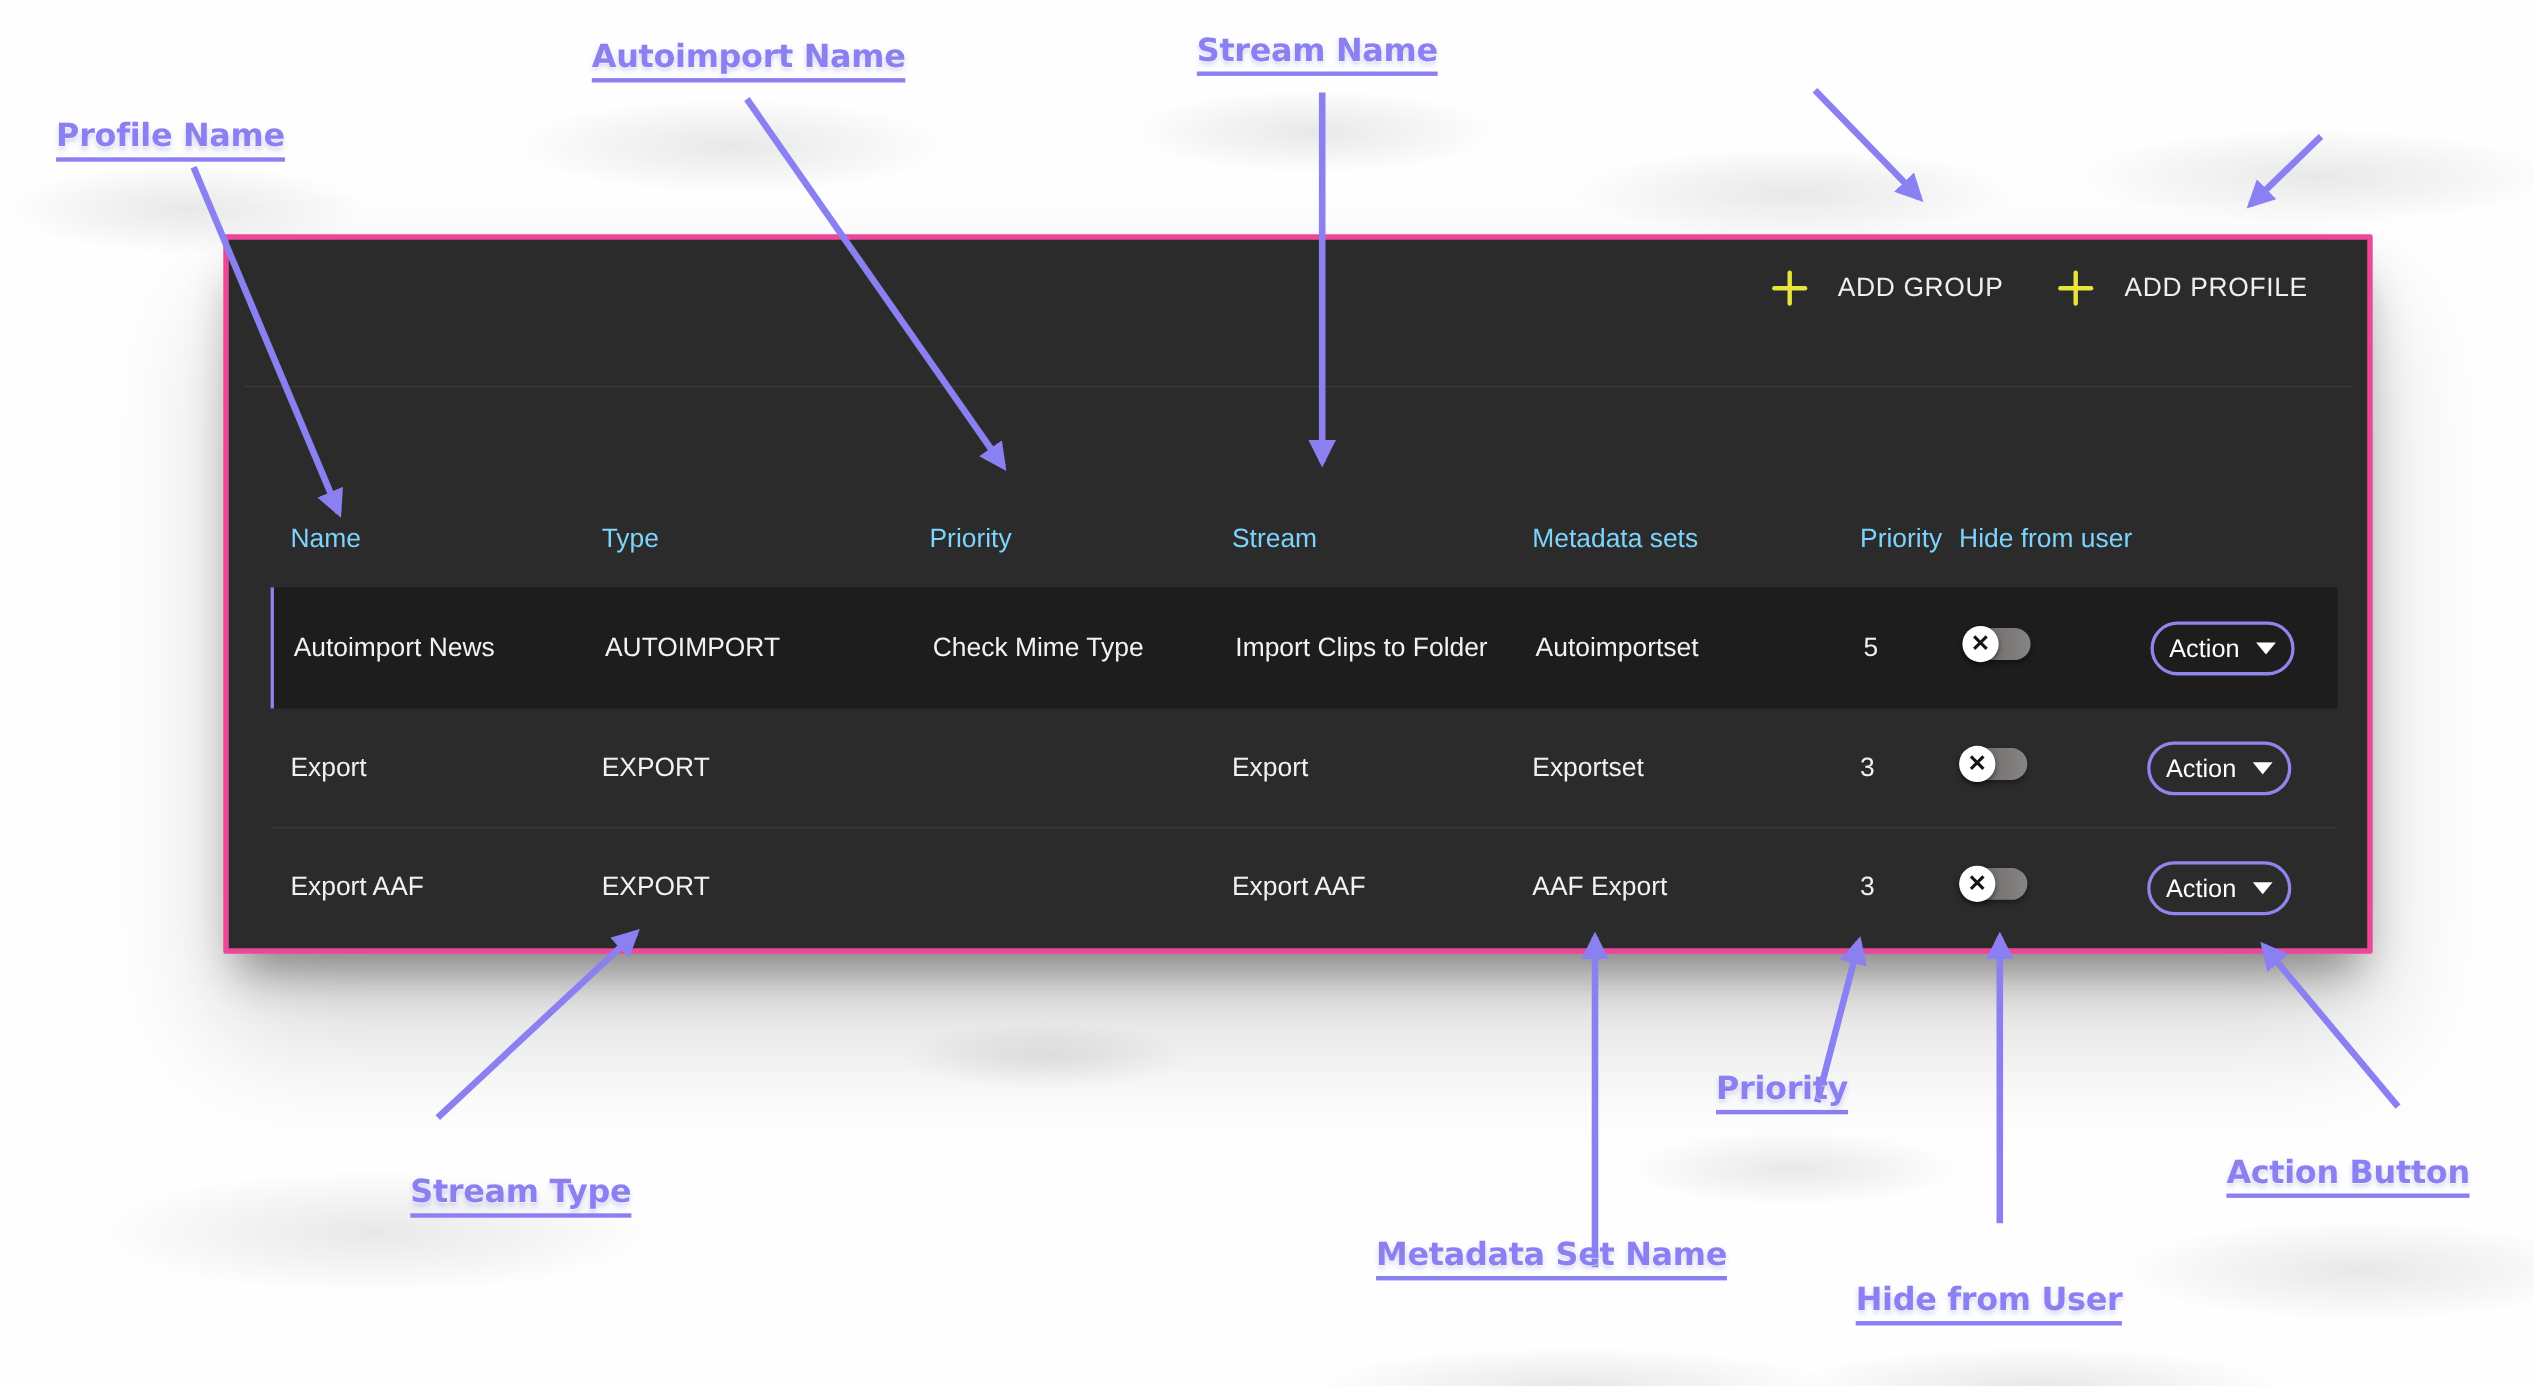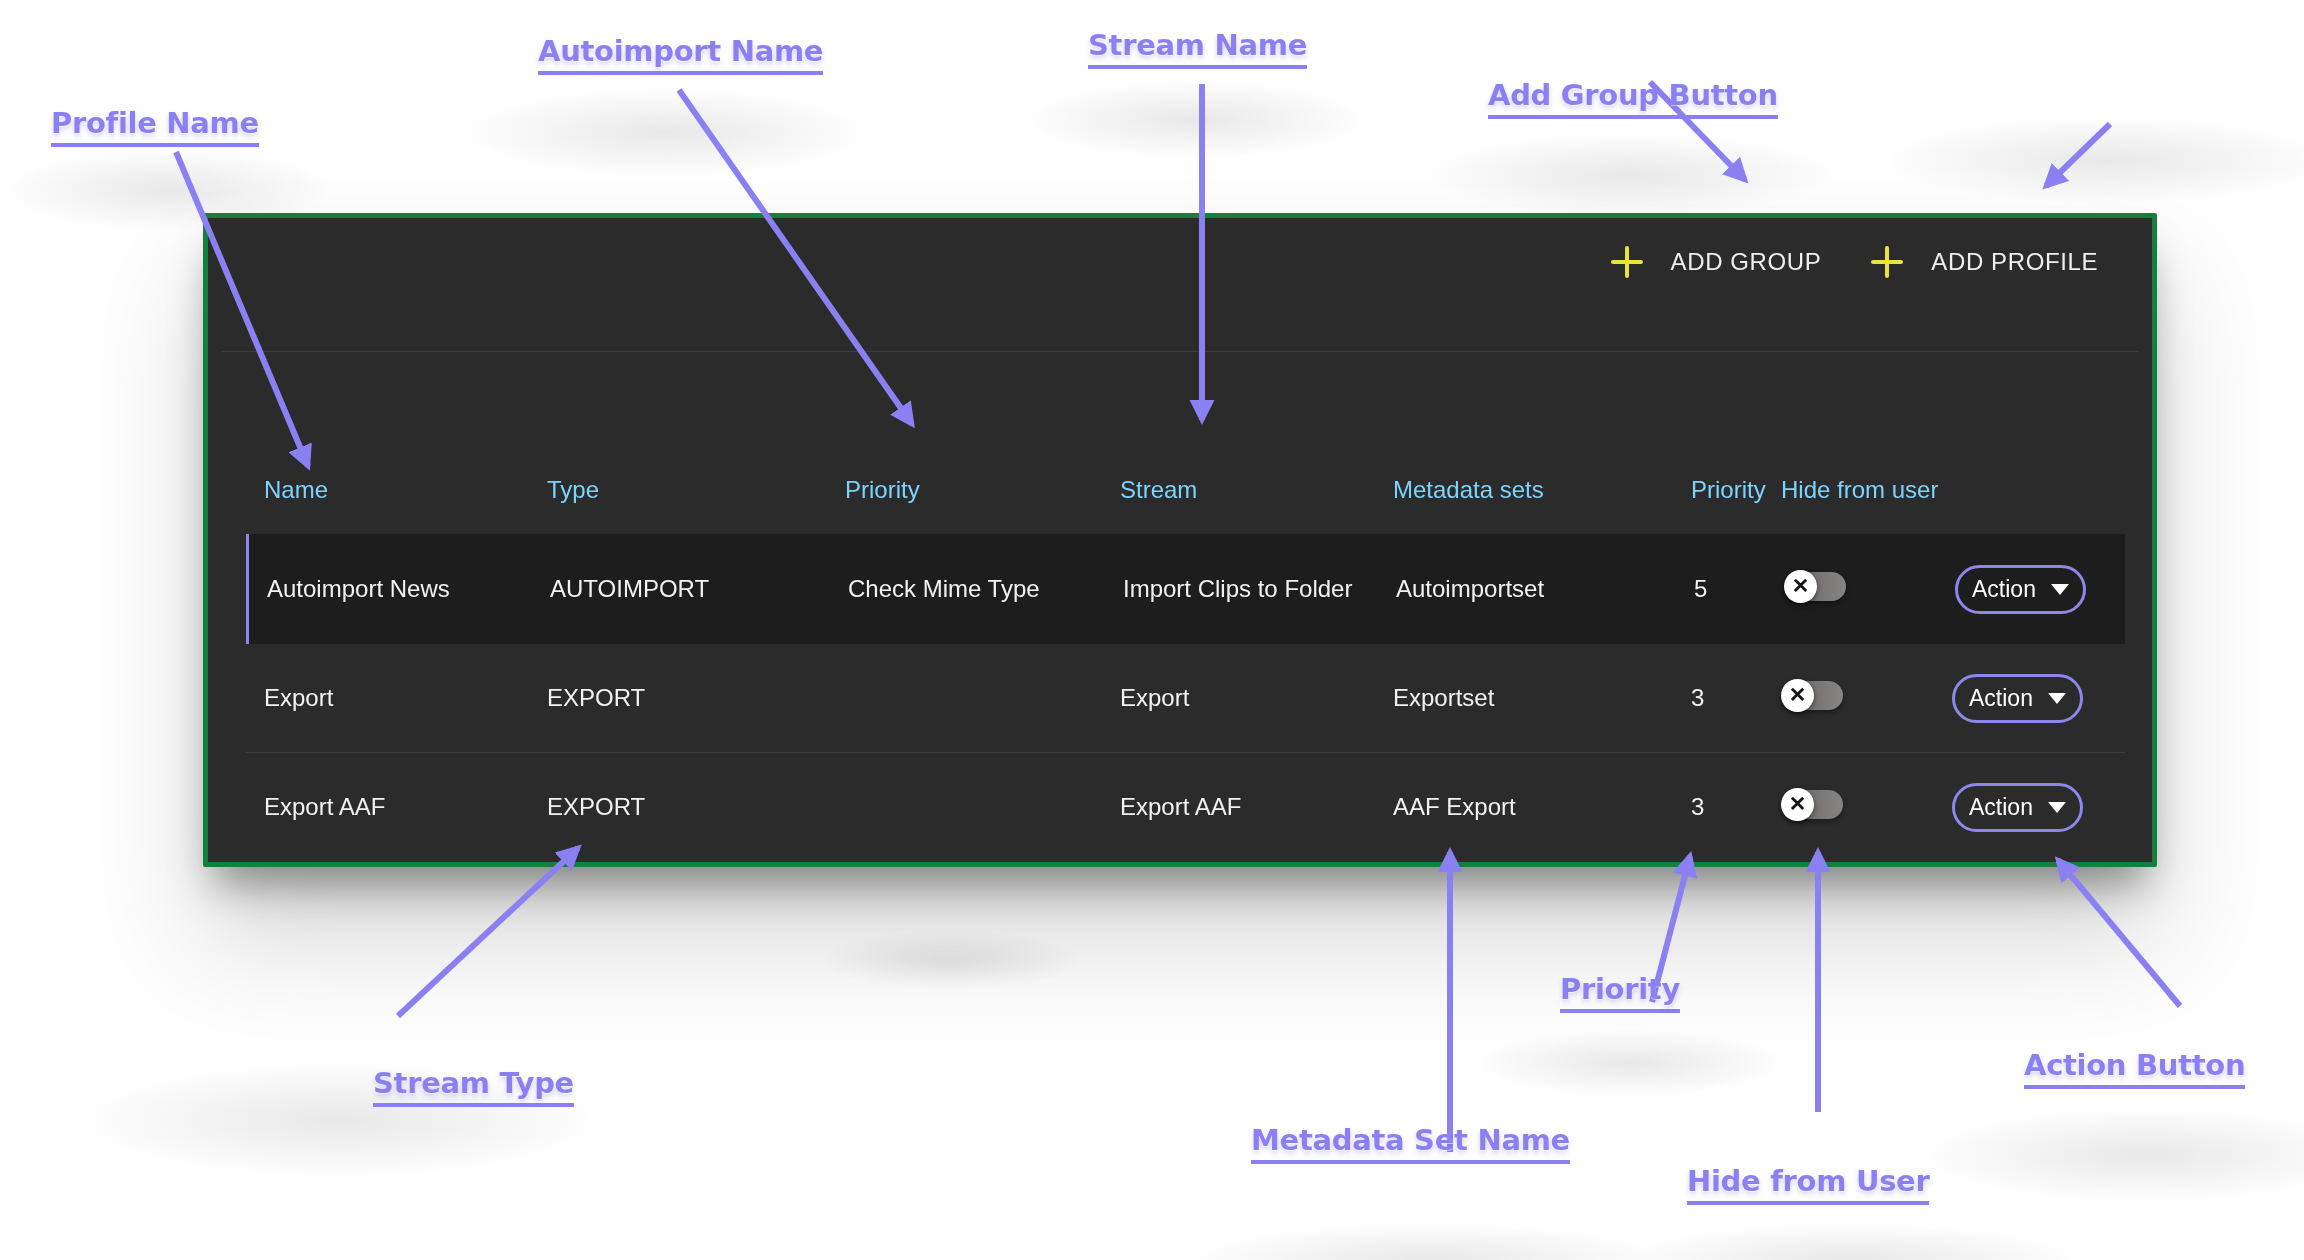--- a/index.html
+++ b/index.html
@@ -9,21 +9,21 @@
     font-family:"Liberation Sans", sans-serif;
   }
   
   .blob{position:absolute;border-radius:50%;
     background:radial-gradient(ellipse at center, rgba(40,40,55,0.10) 0%, rgba(40,40,55,0.04) 45%, rgba(0,0,0,0) 72%);
     pointer-events:none;}
 
   
   .panel{
     position:absolute;left:203px;top:213px;width:1954px;height:654px;box-sizing:border-box;
-    background:#2b2b2b;border:5px solid #15803d;border-radius:2px;
+    background:#2b2b2b;border:5px solid #ec4899;border-radius:2px;
     box-shadow:0 28px 40px -12px rgba(0,0,0,.40), 0 70px 110px rgba(0,0,0,.16);
   }
   .toolbar{position:absolute;top:24px;right:52px;display:flex;align-items:center;gap:46px;}
   .tool-btn{display:flex;align-items:center;gap:28px;background:none;border:none;cursor:pointer;padding:4px 2px;}
   .tool-btn .lbl{color:#efefef;font-size:24px;letter-spacing:.6px;font-family:"Liberation Sans",sans-serif;}
   .plus{position:relative;width:32px;height:32px;flex:0 0 auto;}
   .plus::before,.plus::after{content:"";position:absolute;background:#e9e43c;border-radius:2px;}
   .plus::before{left:14px;top:0;width:4px;height:32px;}
   .plus::after{left:0;top:14px;width:32px;height:4px;}
 
@@ -195,20 +195,19 @@
       <line x1="1450" y1="1152" x2="1450" y2="852" marker-end="url(#ah)"></line>
       <line x1="1652" y1="1002" x2="1690" y2="856" marker-end="url(#ah)"></line>
       <line x1="1818" y1="1112" x2="1818" y2="852" marker-end="url(#ah)"></line>
       <line x1="2180" y1="1006" x2="2058" y2="860" marker-end="url(#ah)"></line>
     </g>
   </svg>
 
   <div class="ann" style="left:51px;top:106px;">Profile Name</div>
   <div class="ann" style="left:538px;top:34px;">Autoimport Name</div>
   <div class="ann" style="left:1088px;top:28px;">Stream Name</div>
-  <div class="ann" style="left:1488px;top:78px;">Add Group Button</div>
   <div class="ann" style="left:373px;top:1022px;margin-top:44px;">Stream Type</div>
   <div class="ann" style="left:1251px;top:1123px;">Metadata Set Name</div>
   <div class="ann" style="left:1560px;top:972px;">Priority</div>
   <div class="ann" style="left:1687px;top:1164px;">Hide from User</div>
   <div class="ann" style="left:2024px;top:1048px;">Action Button</div>
 
 </div>
 
 </body></html>

